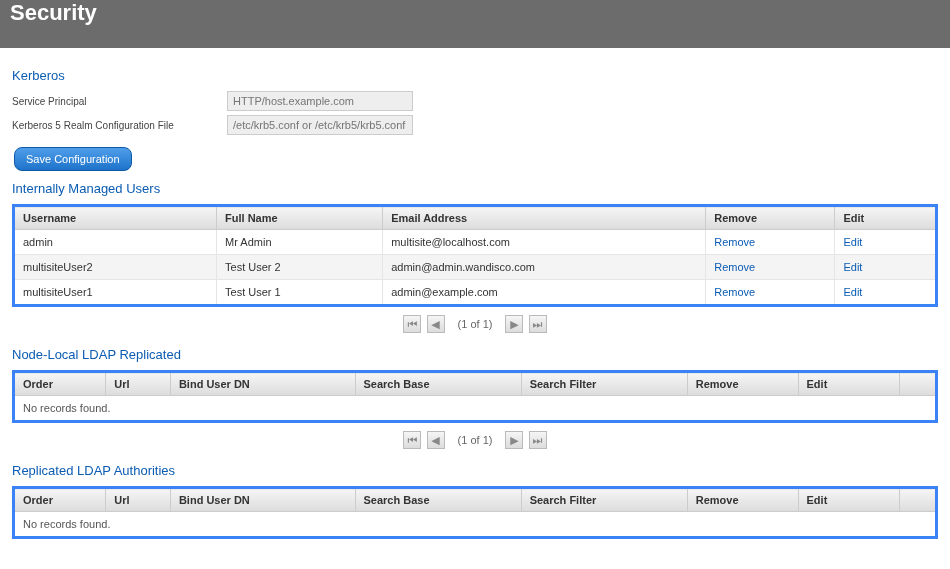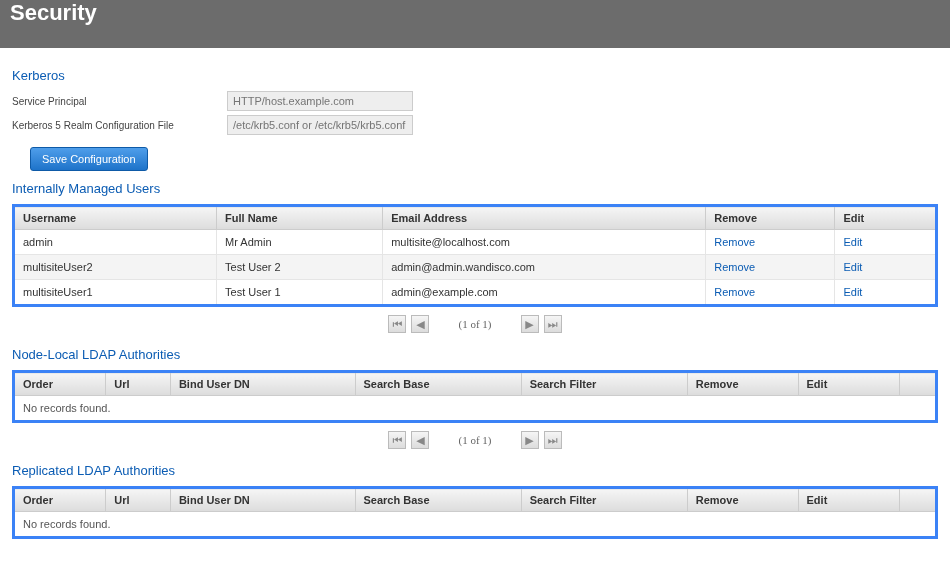--- a/index.html
+++ b/index.html
@@ -9,29 +9,29 @@
   .toolbar { display: flex; gap: 6px; align-items: center; }
   .btn { display: inline-block; padding: 4px 10px; font-size: 11px; border-radius: 3px; border: 1px solid; cursor: pointer; }
   .btn-blue { background: linear-gradient(#4f9eea,#1e73c9); color: #fff; border-color: #0e5aa7; }
   .btn-gray { background: linear-gradient(#ccc,#b5b5b5); color: #777; border-color: #999; cursor: default; }
   .btn-highlight { background: linear-gradient(#4f9eea,#1e73c9); color: #fff; border: 2px solid #ff3b00; padding: 3px 9px; }
   .content { padding: 10px 12px; }
   .section-title { color: #0b5cb3; font-size: 13px; margin: 10px 0 8px 0; }
   .form-row { display: flex; align-items: center; margin-bottom: 4px; }
   .form-label { width: 215px; font-size: 10px; color: #444; }
   .form-input { width: 186px; padding: 3px 5px; font-size: 11px; color: #aaa; background: #eee; border: 1px solid #ccc; }
-  .save-btn { margin: 8px 0 0 18px; background: linear-gradient(#4f9eea,#1e73c9); color: #fff; border: 1px solid #0e5aa7; padding: 5px 11px; font-size: 11px; border-radius: 3px; cursor: pointer; }
+  .save-btn { margin: 8px 0 0 2px; background: linear-gradient(#4f9eea,#1e73c9); color: #fff; border: 1px solid #0e5aa7; padding: 5px 11px; font-size: 11px; border-radius: 8px; cursor: pointer; }
   table.data { width: 100%; border-collapse: collapse; margin-top: 6px; border: 3px solid #3b82f6; }
   table.data th { background: linear-gradient(#f5f5f5,#dcdcdc); border: 1px solid #ccc; text-align: left; padding: 5px 8px; font-size: 11px; font-weight: bold; color: #333; }
   table.data td { border: 1px solid #e5e5e5; padding: 6px 8px; font-size: 11px; }
   table.data tr:nth-child(even) td { background: #f4f4f4; }
   .link { color: #0b5cb3; cursor: pointer; }
   .pager { text-align: center; margin: 8px 0 14px; font-size: 11px; color: #666; }
   .pager-btn { display: inline-block; width: 18px; height: 18px; line-height: 16px; border: 1px solid #bbb; background: linear-gradient(#f5f5f5,#dcdcdc); color: #888; margin: 0 1px; font-size: 11px; vertical-align: middle; cursor: pointer; }
-  .pager-label { display: inline-block; margin: 0 25px; vertical-align: middle; font-family: Liberation Serif, serif; }
+  .pager-label { display: inline-block; margin: 0 9px; vertical-align: middle; }
   .empty { padding: 8px; font-size: 11px; color: #555; }
   .spacer { width: 8px; }
 </style>
 </head>
 <body>
 
 <div class="header-bar">
   <div class="page-title">Security</div>
 </div>
 
@@ -85,21 +85,21 @@
   </table>
 
   <div class="pager">
     <span class="pager-btn">⏮</span>
     <span class="pager-btn">◀</span>
     <span class="pager-label">(1 of 1)</span>
     <span class="pager-btn">▶</span>
     <span class="pager-btn">⏭</span>
   </div>
 
-  <div class="section-title">Node-Local LDAP Authorities</div>
+  <div class="section-title">Node-Local LDAP Replicated</div>
   <table class="data">
     <thead>
       <tr>
         <th style="width:10%">Order</th>
         <th style="width:7%">Url</th>
         <th style="width:20%">Bind User DN</th>
         <th style="width:18%">Search Base</th>
         <th style="width:18%">Search Filter</th>
         <th style="width:12%">Remove</th>
         <th style="width:11%">Edit</th>

